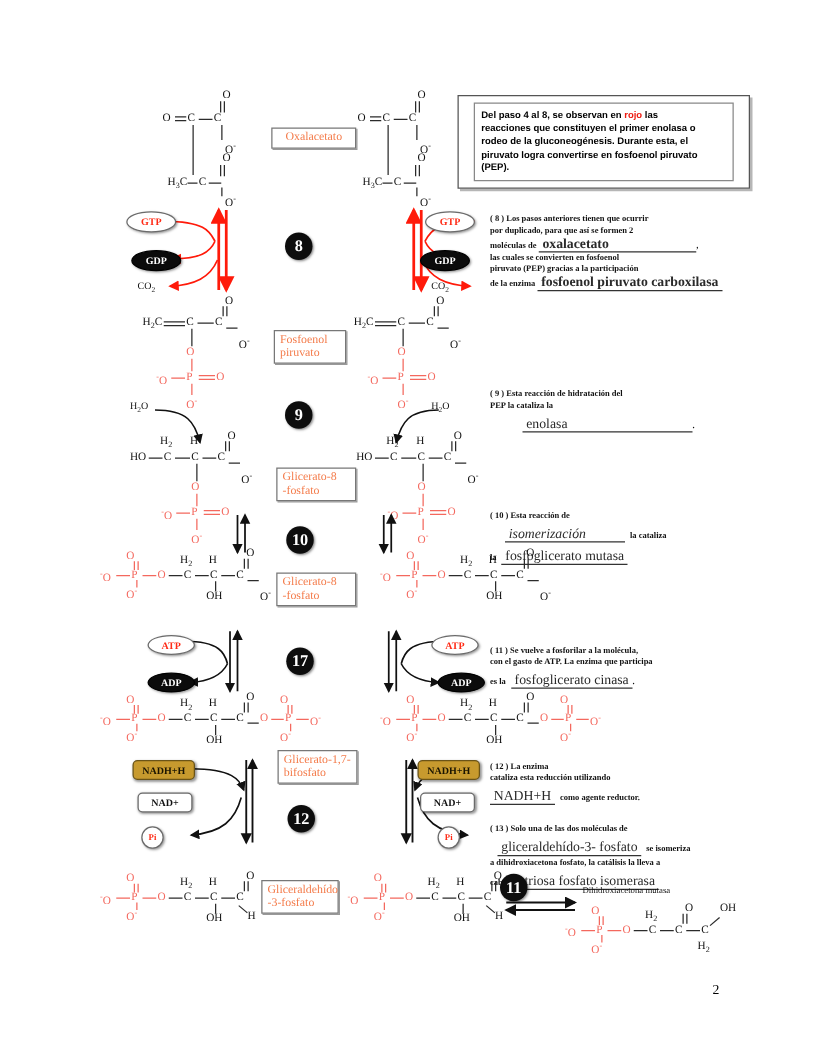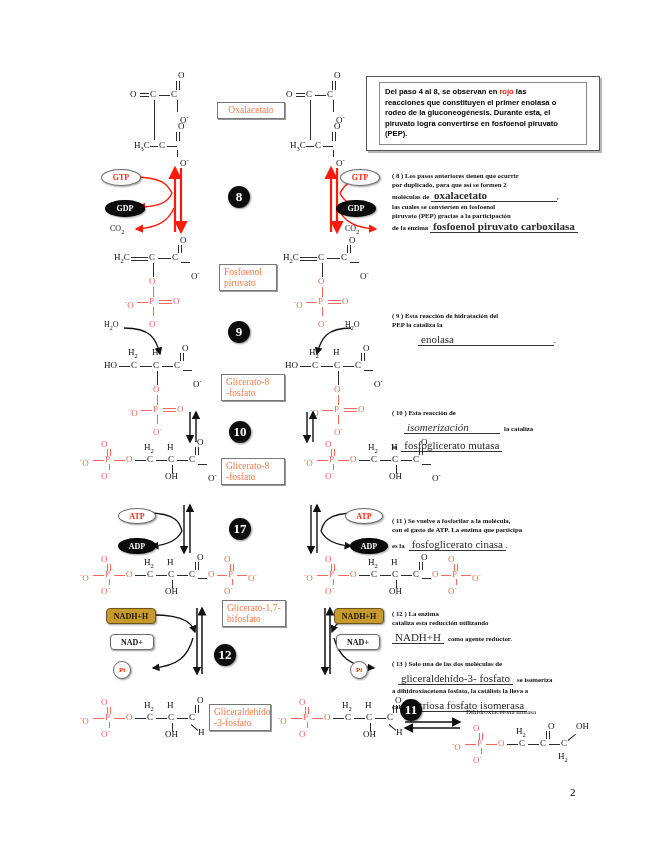--- a/index.html
+++ b/index.html
@@ -480,21 +480,21 @@
     <path d="M334,38 C339,56 349,66 374,68" fill="none" stroke="#111" stroke-width="1.3" marker-end="url(#bh)"></path>
   </svg>
   <div class="rbox gold" style="left:106px;top:608px;width:48px;height:14px;">NADH+H</div>
   <div class="rbox white" style="left:110px;top:634px;width:42px;height:14px;">NAD+</div>
   <div class="ell pi" style="left:113px;top:661px;width:16px;height:16px;">Pi</div>
 
   <div class="rbox gold" style="left:334px;top:608px;width:48px;height:14px;">NADH+H</div>
   <div class="rbox white" style="left:336px;top:634px;width:42px;height:14px;">NAD+</div>
   <div class="ell pi" style="left:350px;top:661px;width:16px;height:16px;">Pi</div>
 
-  <div class="step" style="left:214px;top:644px;">12</div>
+  <div class="step" style="left:230px;top:644px;">12</div>
 
   <div class="q" style="left:392px;top:609px;width:255px;">
     <div class="t">( 12 ) La enzima</div>
     <div class="t">cataliza esta  reducción utilizando</div>
     <div><span class="ans">NADH+H</span>
       <span class="t">como agente reductor.</span></div>
   </div>
 
   <div class="q" style="left:392px;top:659px;width:255px;">
     <div class="t">( 13 ) Solo una de las dos moléculas de</div>

